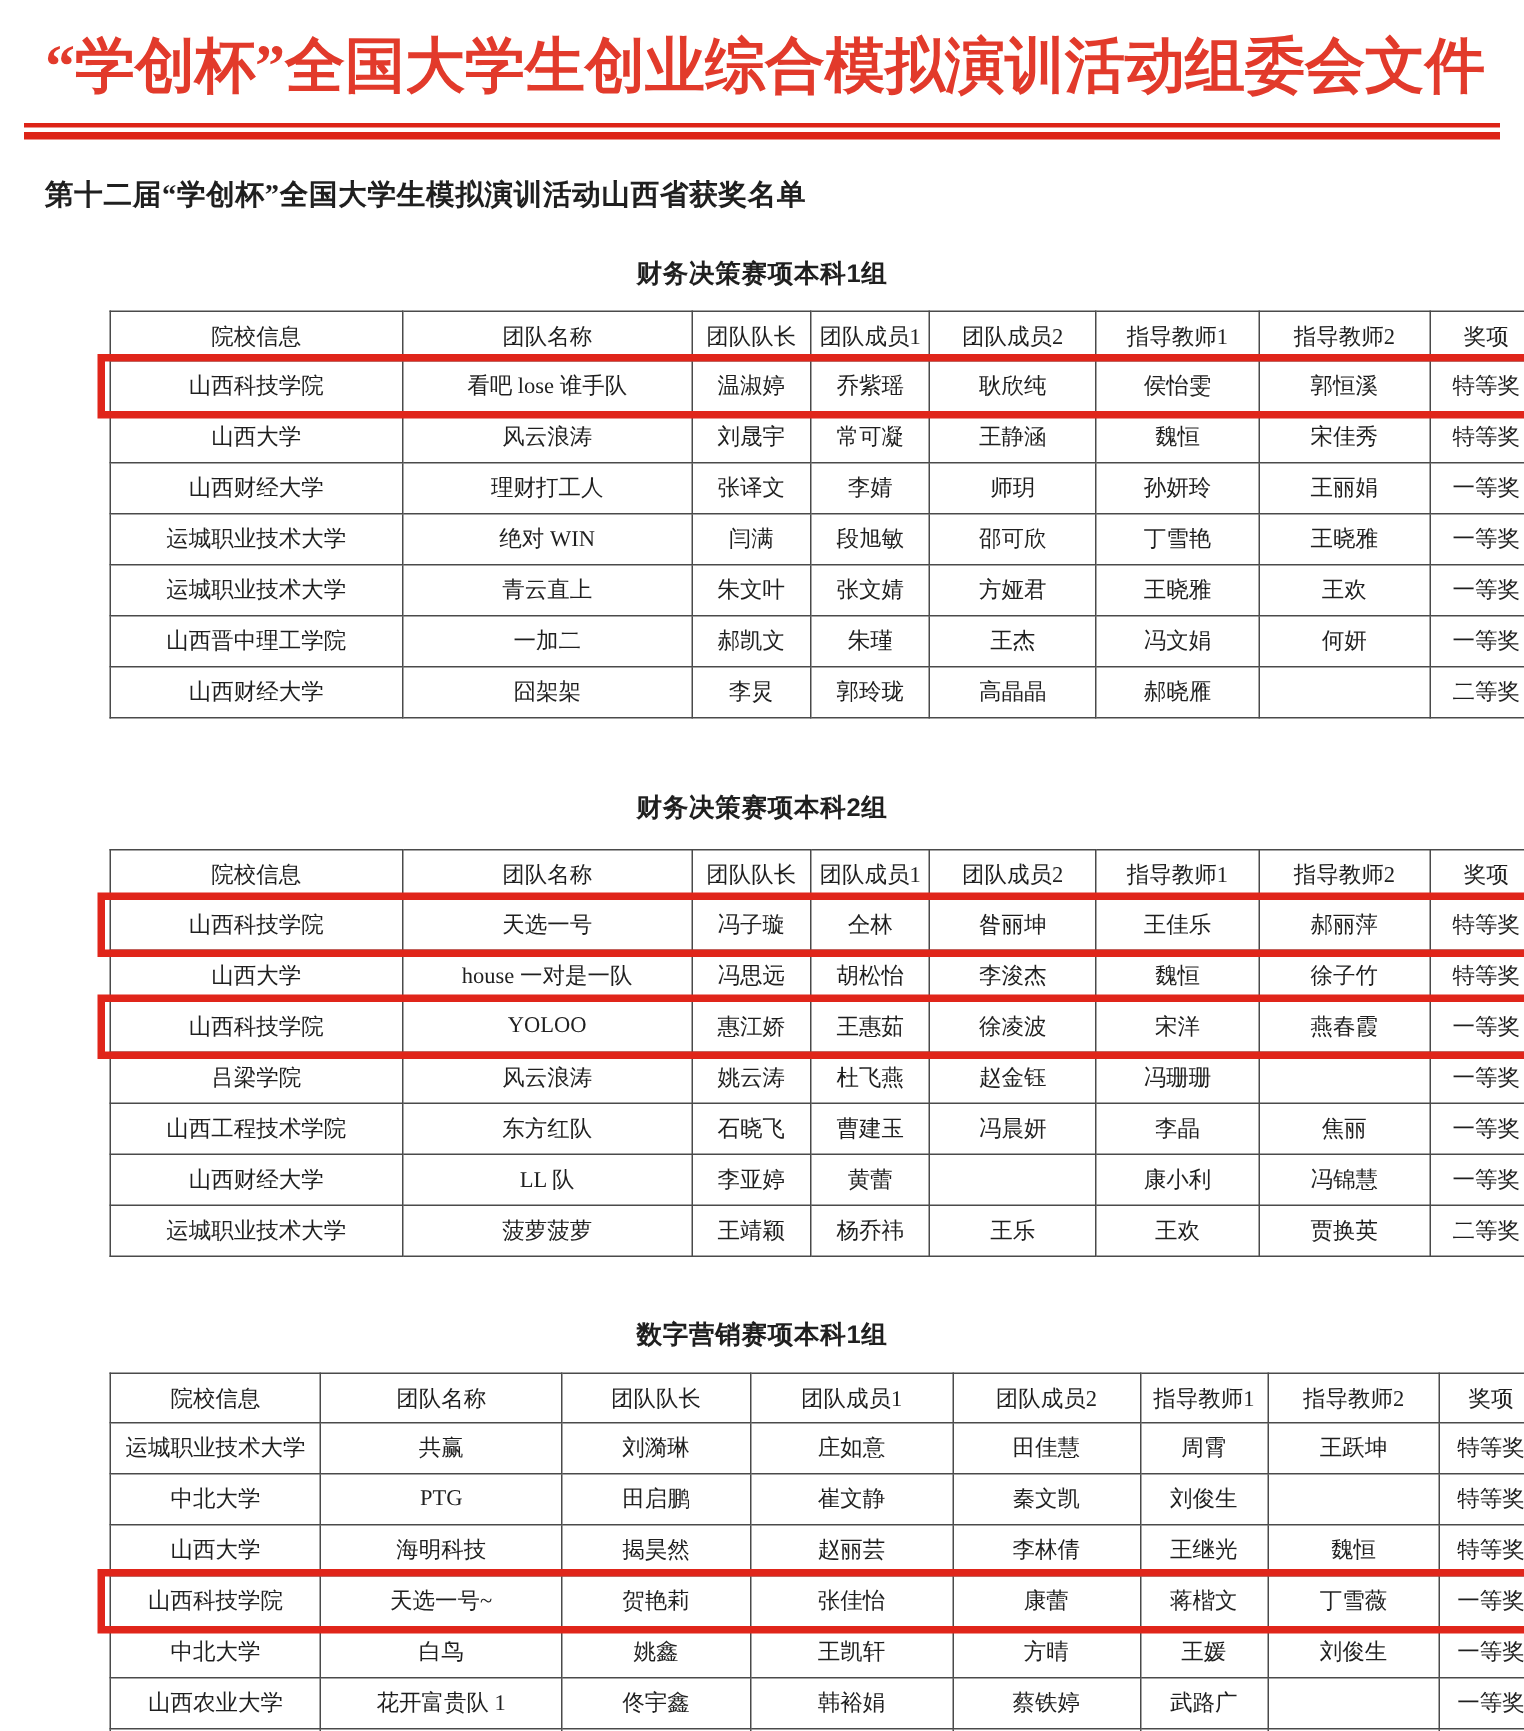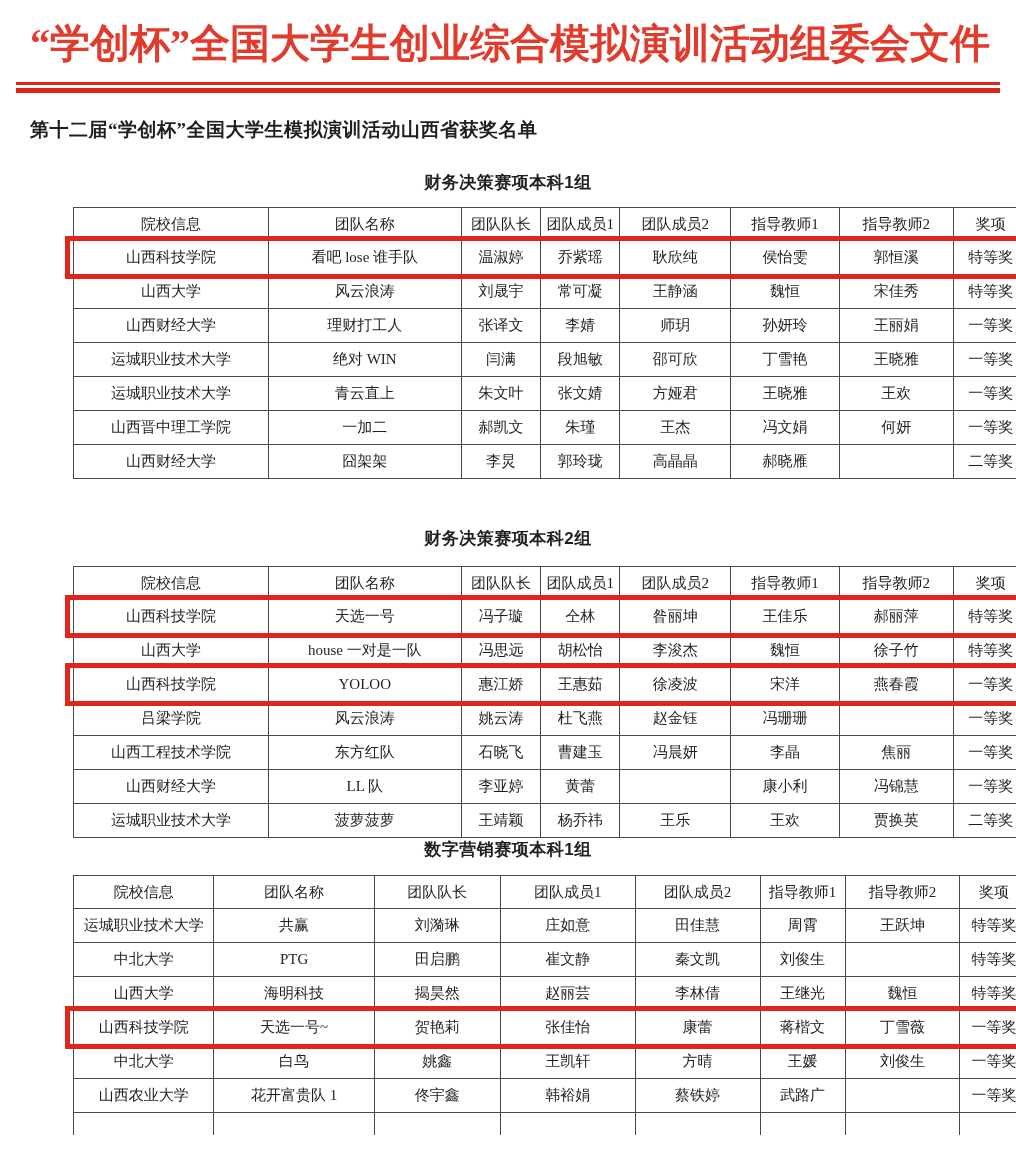--- a/index.html
+++ b/index.html
@@ -46,21 +46,21 @@
   .section-title {
     text-align: center;
     font-family: "Liberation Sans", sans-serif;
     font-weight: bold;
     font-size: 17px;
     margin: 0;
     letter-spacing: 0.5px;
   }
   .st-1 { margin-top: 28px; margin-bottom: 13px; }
   .st-2 { margin-top: 48px; margin-bottom: 16px; }
-  .st-3 { margin-bottom: 14px; }
+  .st-3 { margin-top: 40px; margin-bottom: 14px; }
   .twrap {
     position: relative;
     width: 839px;
     margin-left: 43px;
   }
   table.awards {
     width: 956px;
     border-collapse: collapse;
     table-layout: fixed;
     font-size: 15px;

